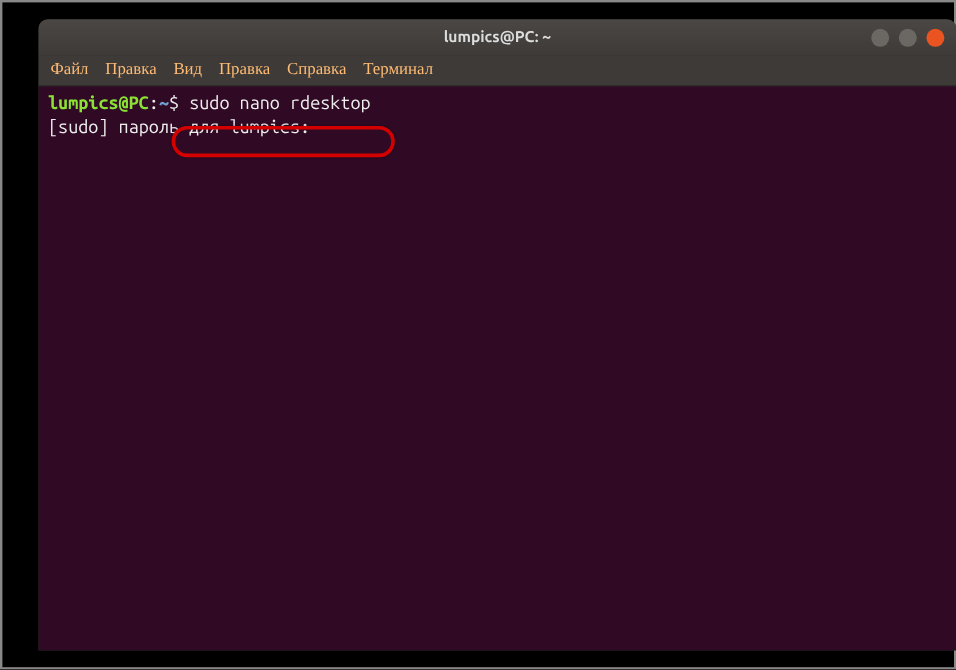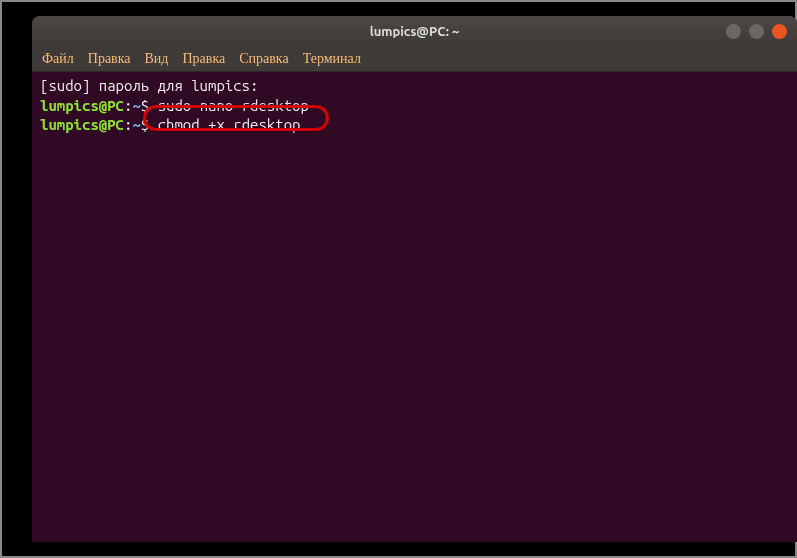--- a/index.html
+++ b/index.html
@@ -118,19 +118,18 @@
     </div>
     <div class="menubar">
       <span class="menu-item">Файл</span>
       <span class="menu-item">Правка</span>
       <span class="menu-item">Вид</span>
       <span class="menu-item">Правка</span>
       <span class="menu-item">Справка</span>
       <span class="menu-item">Терминал</span>
     </div>
     <div class="terminal-body">
+      <div class="line"><span class="prompt-user">lumpics@PC</span><span class="prompt-dollar">:</span><span class="prompt-path">~</span><span class="prompt-dollar">$ </span><span class="cmd-text">sudo nano rdesktop</span></div>
       <div class="line"><span class="cmd-text">[sudo] пароль для lumpics:</span></div>
-      <div class="line"><span class="prompt-user">lumpics@PC</span><span class="prompt-dollar">:</span><span class="prompt-path">~</span><span class="prompt-dollar">$ </span><span class="cmd-text">sudo nano rdesktop</span></div>
-      <div class="line"><span class="prompt-user">lumpics@PC</span><span class="prompt-dollar">:</span><span class="prompt-path">~</span><span class="prompt-dollar">$ </span><span class="cmd-text">chmod +x rdesktop</span></div>
       <div class="highlight-box" id="hl" style="top: 33px; left: 111px; width: 186px; height: 26px;"></div>
     </div>
   </div>
 </div>
 
 </body></html>

